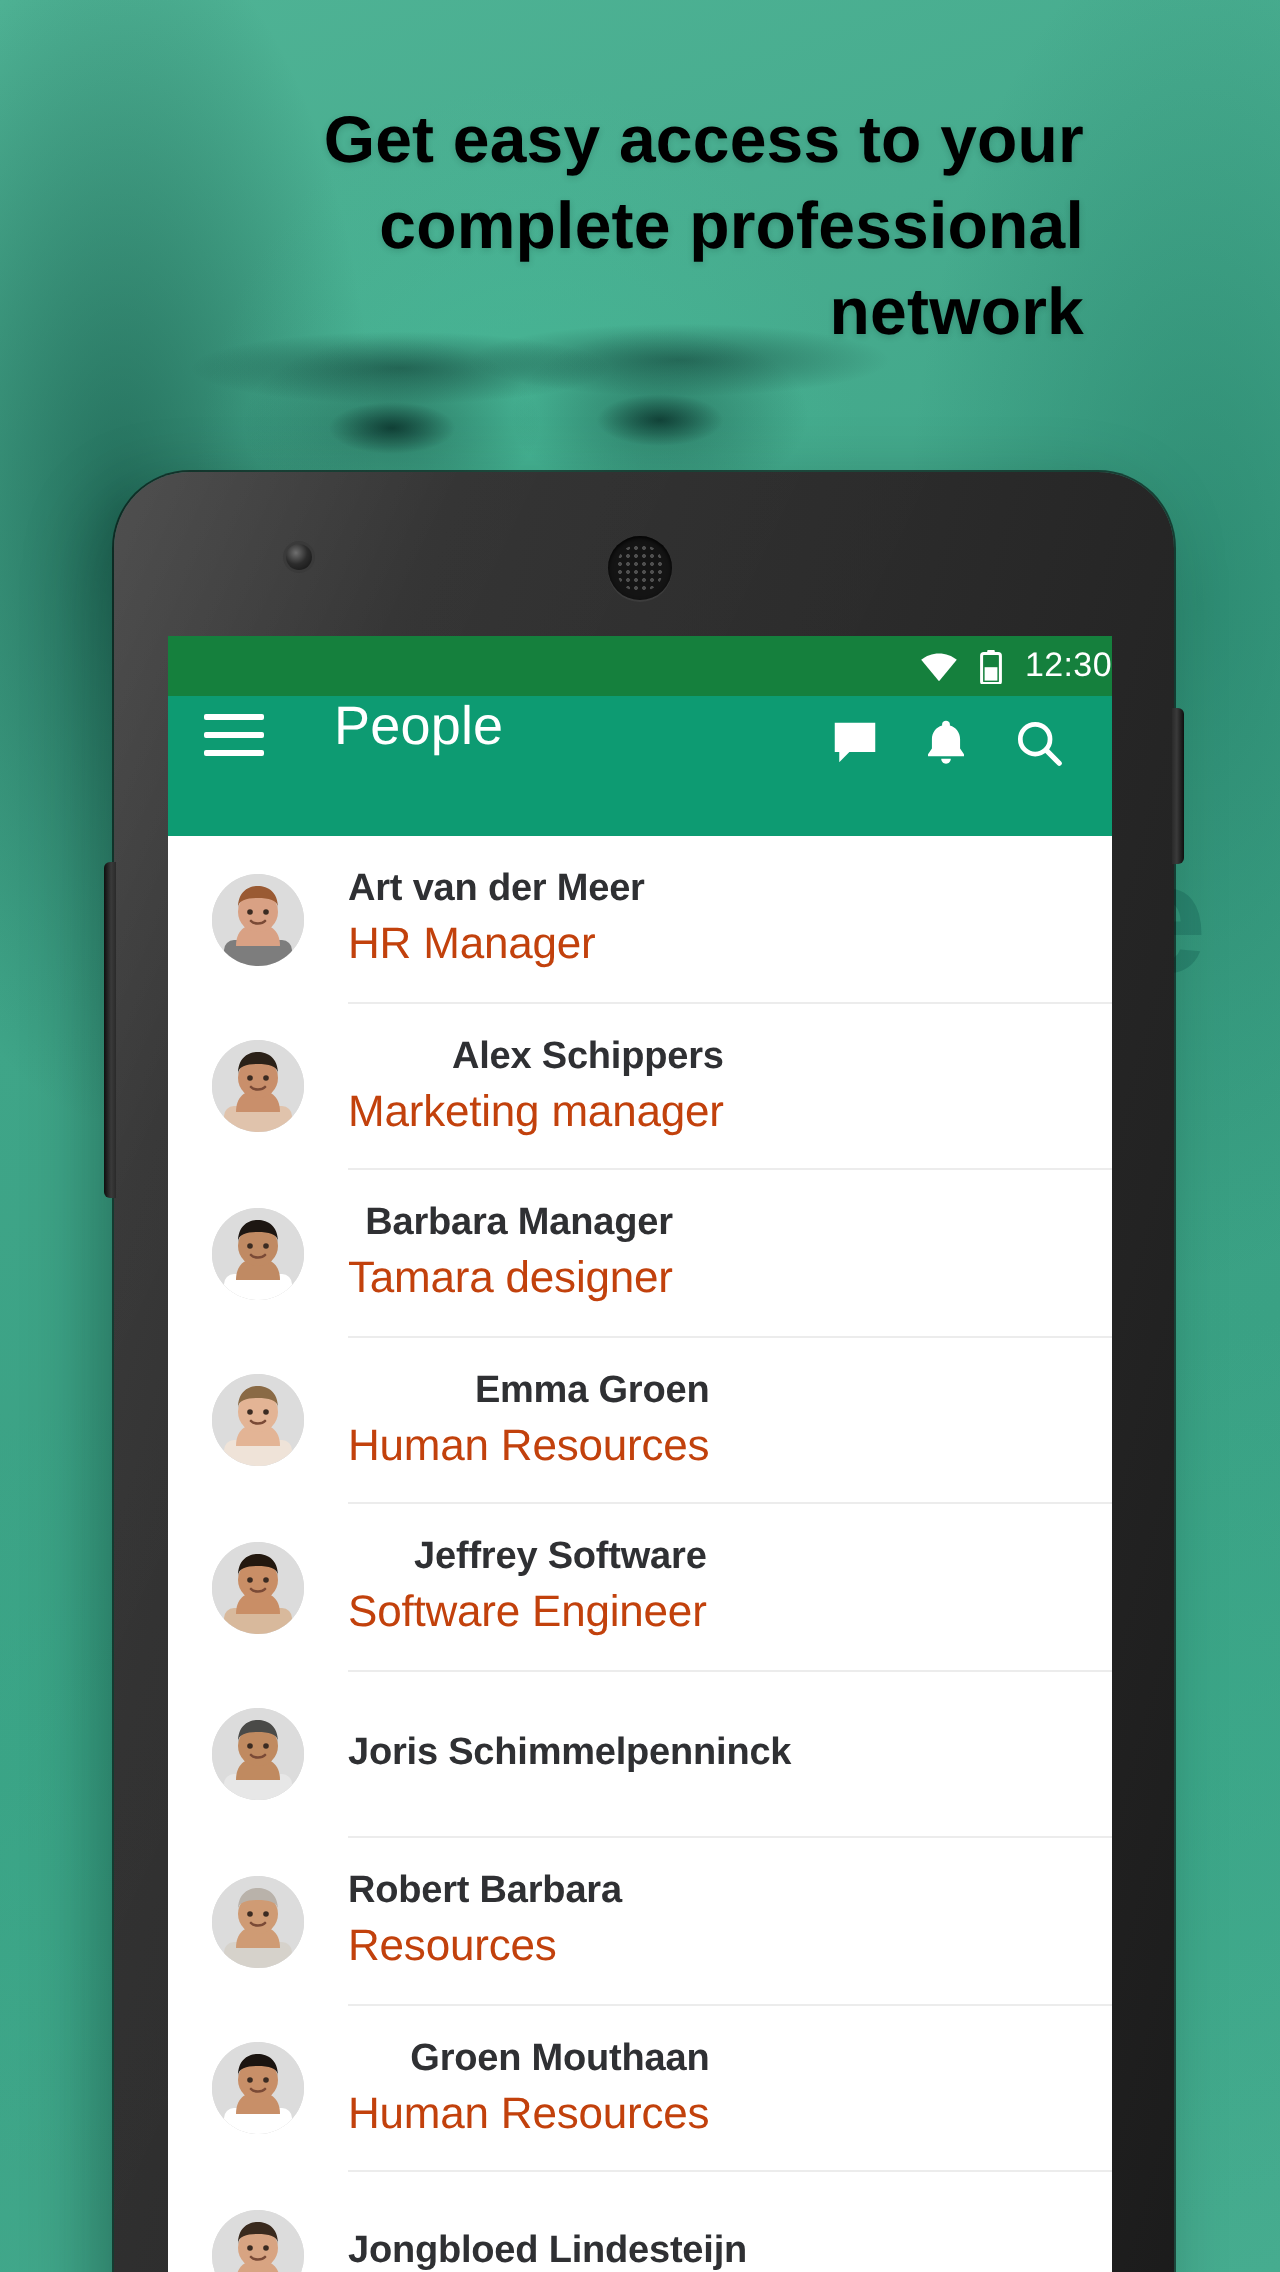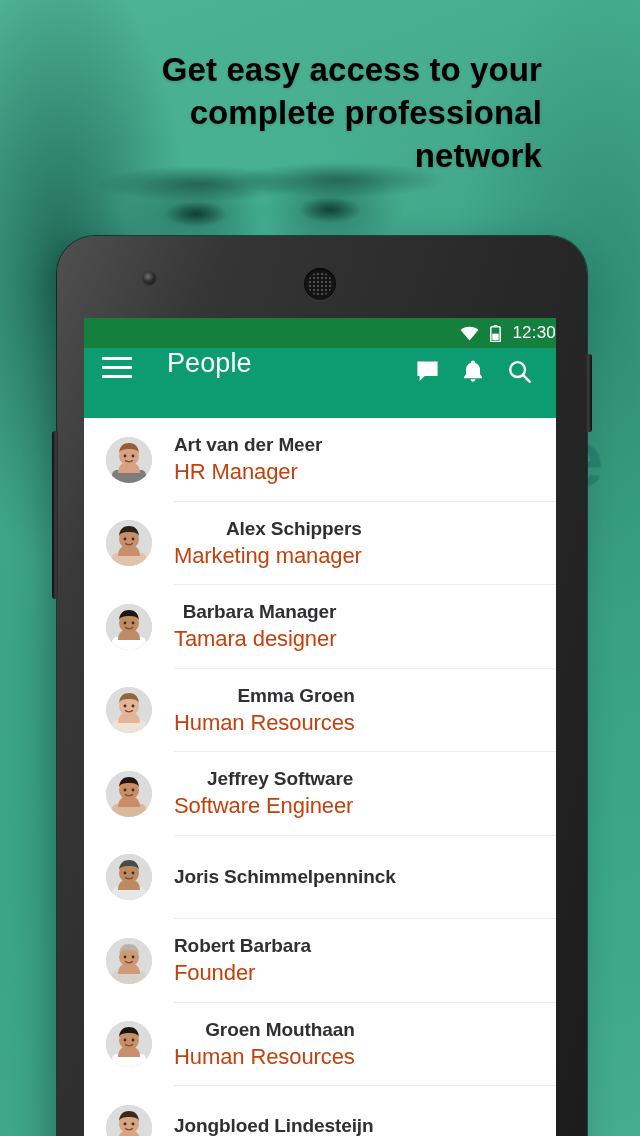--- a/index.html
+++ b/index.html
@@ -409,21 +409,21 @@
                 <path d="M12 36 C12 28 17 25 23 25 C29 25 34 28 34 36 Z" fill="#cf9b74"></path>
                 <circle cx="23" cy="19" r="10" fill="#cf9b74"></circle>
                 <path d="M13 17 C13 9 18 6 23 6 C28 6 33 9 33 17 C33 13 28 12 23 12 C18 12 13 13 13 17 Z" fill="#b9b2aa"></path>
                 <circle cx="19" cy="19" r="1.4" fill="#3b2b22"></circle>
                 <circle cx="27" cy="19" r="1.4" fill="#3b2b22"></circle>
                 <path d="M19.5 23.5 C21 25.2 25 25.2 26.5 23.5" fill="none" stroke="#7a4a36" stroke-width="1.3" stroke-linecap="round"></path>
               </svg>
             </div>
             <div class="person-text">
               <div class="person-name">Robert Barbara</div>
-              <div class="person-role">Founder</div>
+              <div class="person-role">Resources</div>
             </div>
           </div>
           <div class="person-row">
             <div class="avatar">
               <svg viewBox="0 0 46 46">
                 <rect width="46" height="46" fill="#dcdcdc"></rect>
                 <rect x="6" y="33" width="34" height="13" rx="5" fill="#ffffff"></rect>
                 <path d="M12 36 C12 28 17 25 23 25 C29 25 34 28 34 36 Z" fill="#c88f68"></path>
                 <circle cx="23" cy="19" r="10" fill="#c88f68"></circle>
                 <path d="M13 17 C13 9 18 6 23 6 C28 6 33 9 33 17 C33 13 28 12 23 12 C18 12 13 13 13 17 Z" fill="#1b1410"></path>

